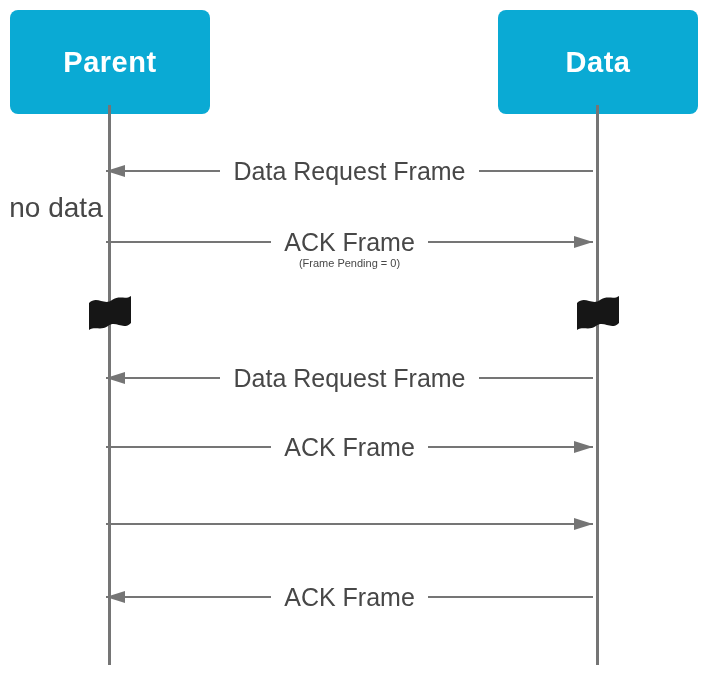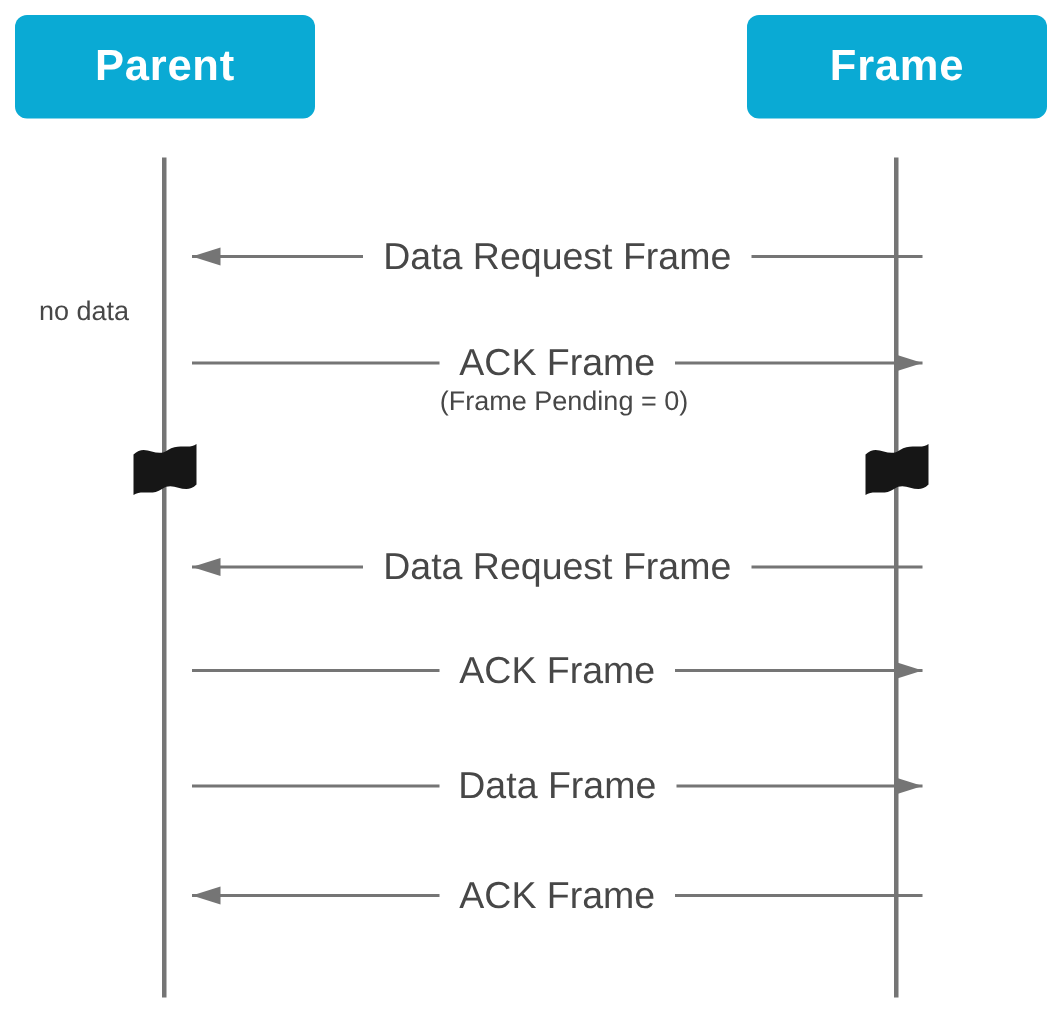--- a/index.html
+++ b/index.html
@@ -9,21 +9,21 @@
     height: 676px;
     background: #ffffff;
     font-family: "Liberation Sans", sans-serif;
     overflow: hidden;
   }
   
   .actor {
     position: absolute;
     top: 10px;
     width: 200px;
-    height: 69px;
+    height: 104px;
     background: var(--accent, #0aaad4);
     border-radius: 8px;
     display: flex;
     align-items: center;
     justify-content: center;
   }
   .actor .actor-label {
     color: var(--actor_text, #ffffff);
     font-size: 29px;
     font-weight: 700;
@@ -39,21 +39,21 @@
     height: 560px;
     width: 3px;
     background: var(--line, #757575);
   }
   .lifeline.pos-parent { left: 108px; }
   .lifeline.pos-child  { left: 596px; }
 
   
   .msg {
     position: absolute;
-    left: 128px;
+    left: 106px;
     width: 487px;
     height: 34px;
     display: flex;
     align-items: center;
   }
   .msg .seg {
     height: 2px;
     background: var(--line, #757575);
     flex: 1 1 0;
   }
@@ -63,21 +63,21 @@
     font-size: 25px;
     color: var(--text, #474747);
     white-space: nowrap;
     text-align: center;
   }
   .msg .sub {
     position: absolute;
     top: 29px;
     left: 0;
     right: 0;
-    font-size: 18px;
+    font-size: 11px;
     color: var(--text, #474747);
     text-align: center;
     white-space: nowrap;
   }
   .head {
     position: absolute;
     top: 50%;
     transform: translateY(-50%);
     width: 0;
     height: 0;
@@ -86,21 +86,21 @@
   }
   .head.dir-left  { left: 0;  border-right: 19px solid var(--line, #757575); }
   .head.dir-right { right: 0; border-left:  19px solid var(--line, #757575); }
 
   
   .note {
     position: absolute;
     left: 8px;
     width: 96px;
     text-align: center;
-    font-size: 18px;
+    font-size: 28px;
     line-height: 25px;
     color: var(--text, #474747);
   }
   .note.n1 { top: 195px; }
   .note.n2 { top: 388px; }
 
   
   .flag {
     position: absolute;
     top: 292px;
@@ -113,21 +113,21 @@
 </style>
 </head>
 <body>
 
 <div class="stage">
 
   <div class="actor pos-parent">
     <span class="actor-label">Parent</span>
   </div>
   <div class="actor pos-child">
-    <span class="actor-label">Frame</span>
+    <span class="actor-label">Data</span>
   </div>
 
   <div class="lifeline pos-parent"></div>
   <div class="lifeline pos-child"></div>
 
   <div class="msg" style="top:154px">
     <span class="head dir-left"></span>
     <span class="seg"></span>
     <span class="label">Data Request Frame</span>
     <span class="seg"></span>
@@ -161,21 +161,20 @@
     <span class="seg"></span>
     <span class="label">
       <span>ACK Frame</span>
     </span>
     <span class="seg"></span>
     <span class="head dir-right"></span>
   </div>
 
   <div class="msg" style="top:507px">
     <span class="seg"></span>
-    <span class="label">Data Frame</span>
     <span class="seg"></span>
     <span class="head dir-right"></span>
   </div>
 
   <div class="msg" style="top:580px">
     <span class="head dir-left"></span>
     <span class="seg"></span>
     <span class="label">ACK Frame</span>
     <span class="seg"></span>
   </div>

